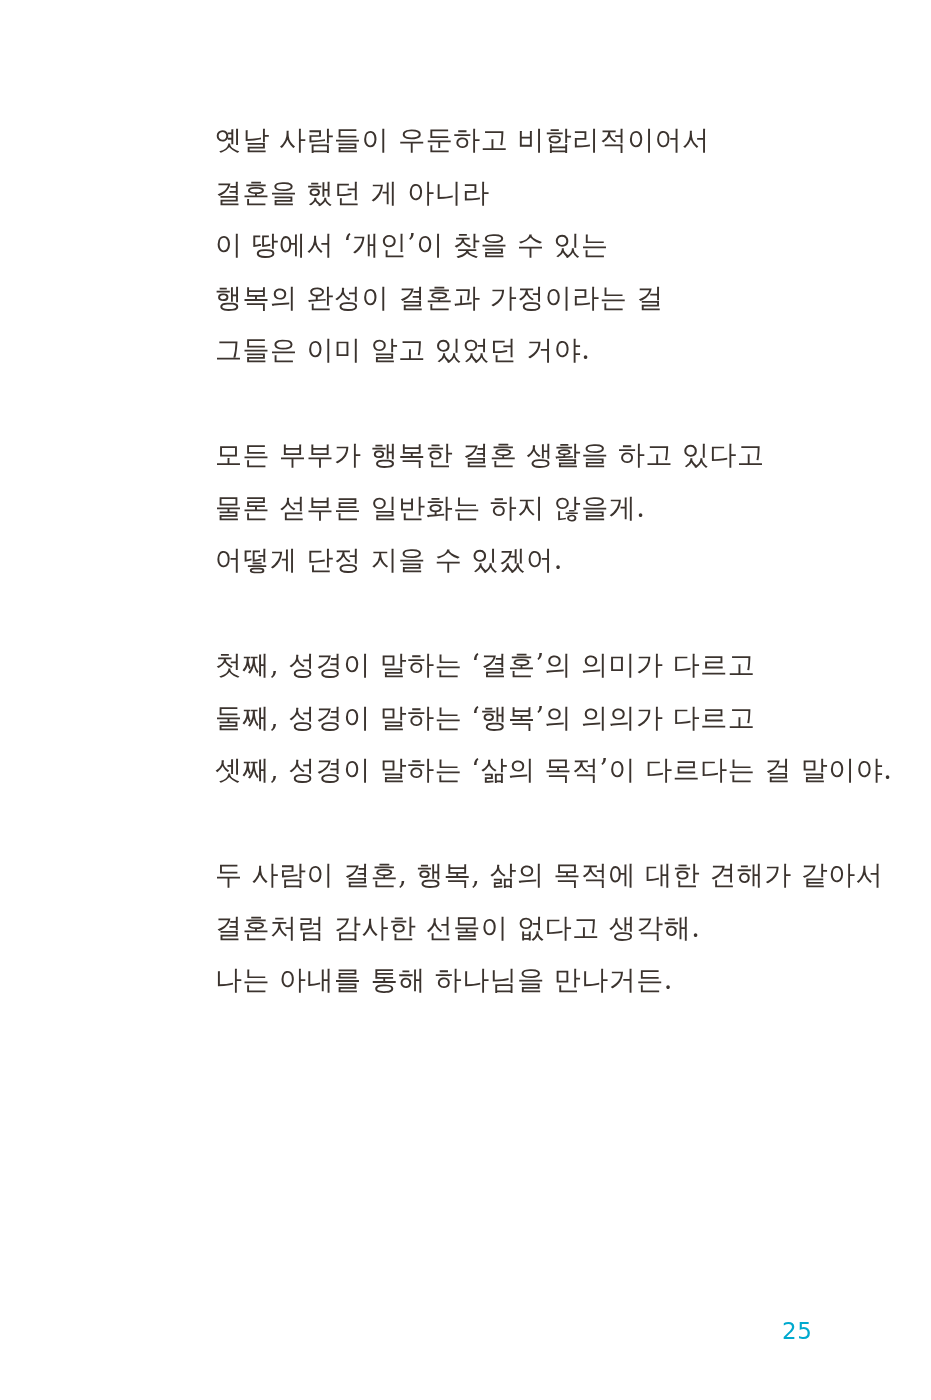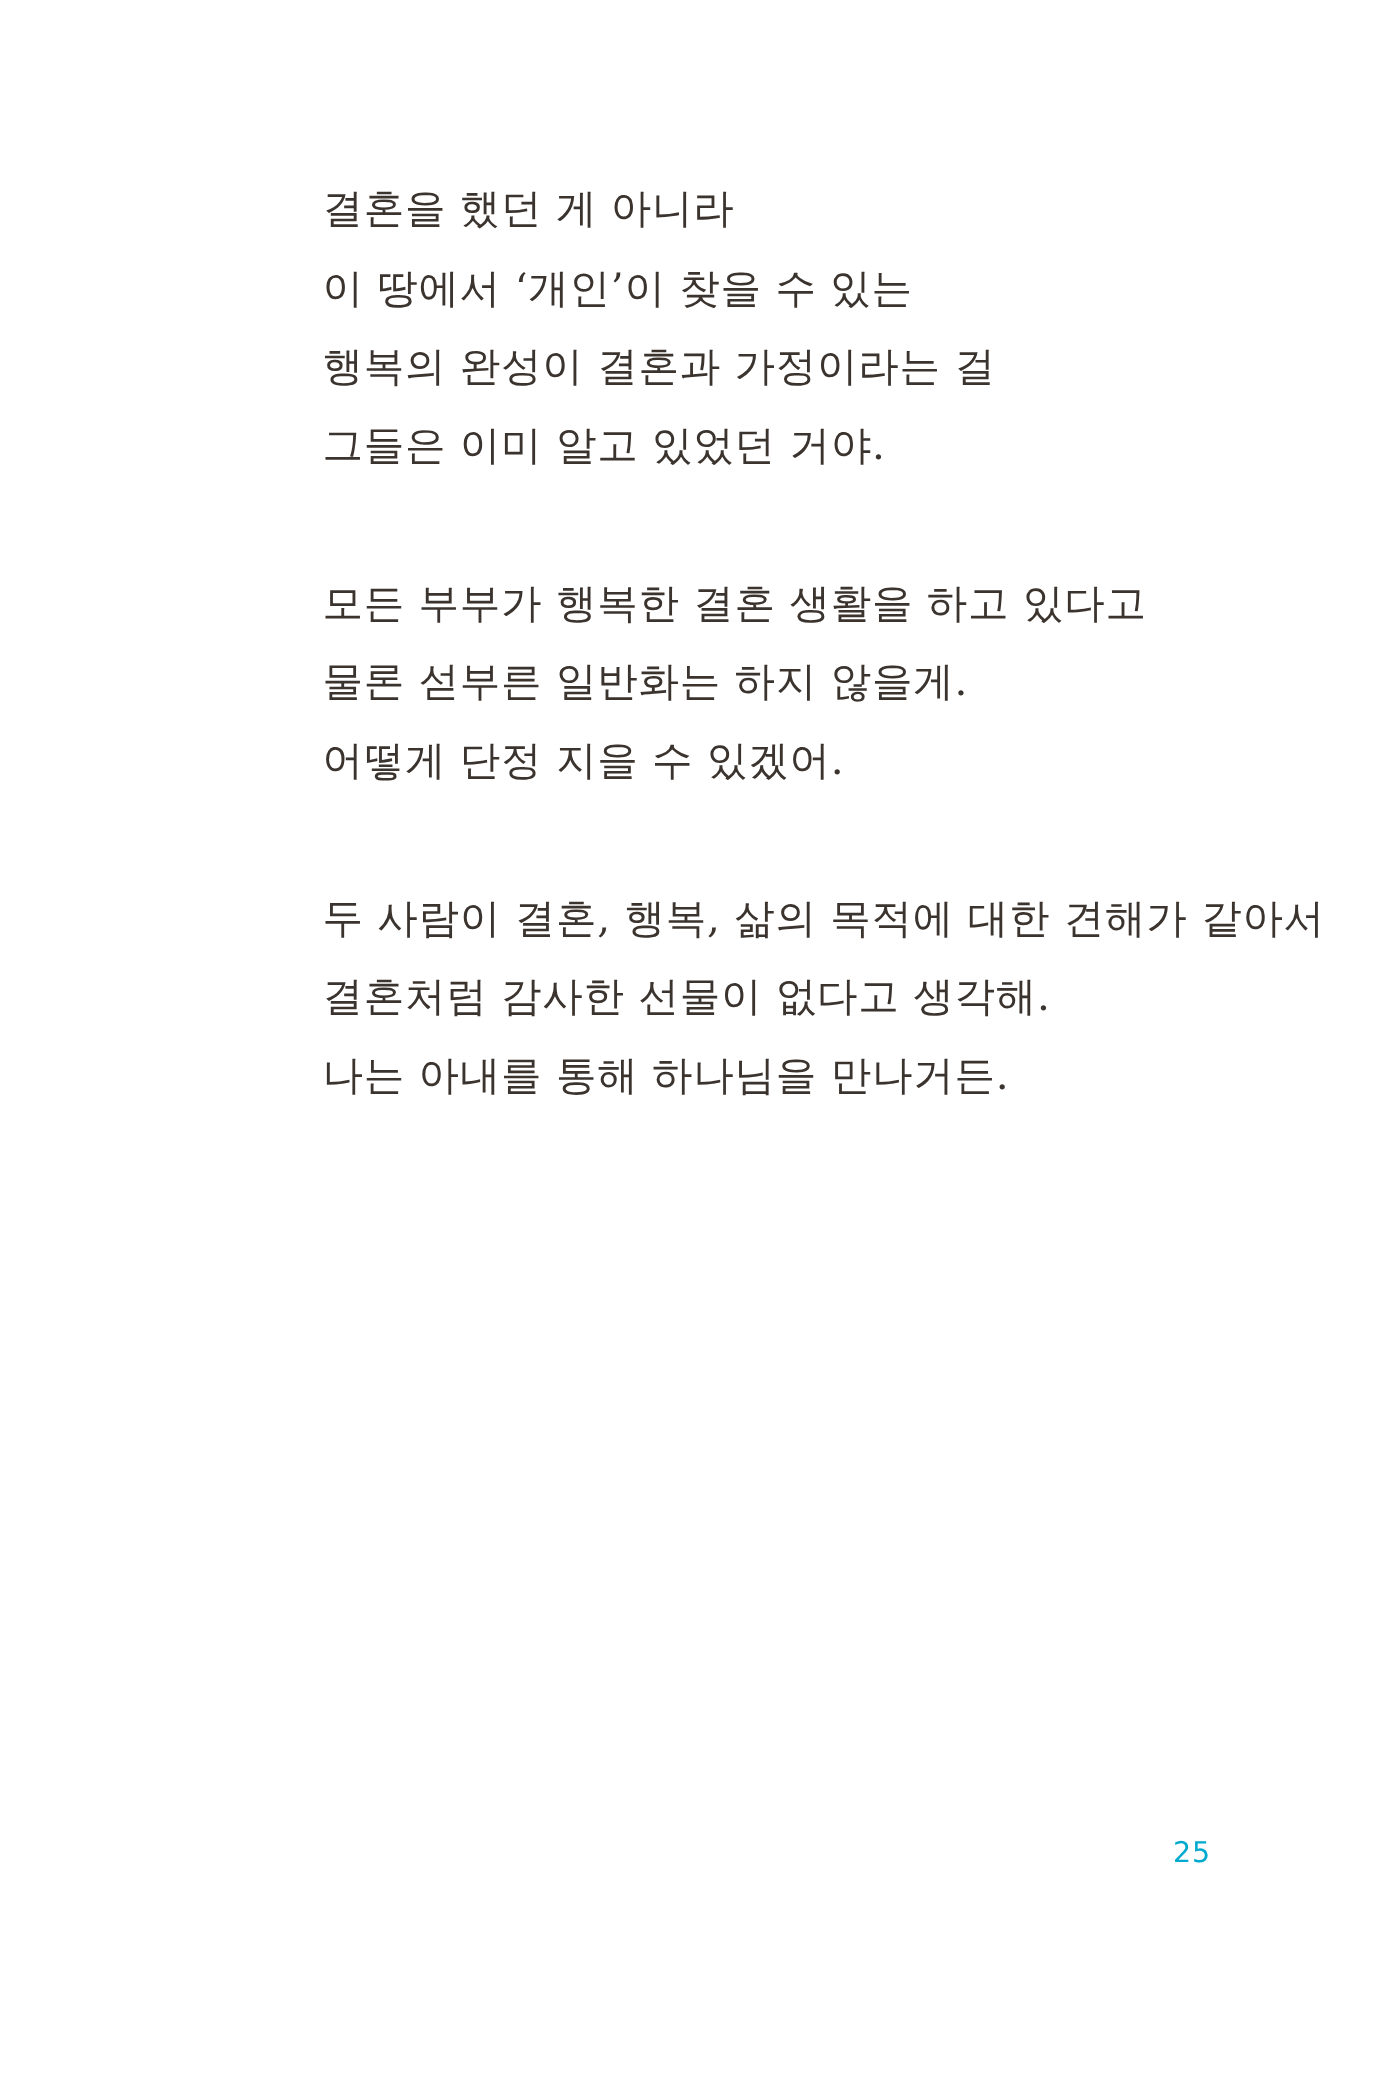--- a/index.html
+++ b/index.html
@@ -45,49 +45,55 @@
     font-size: 27px;
     line-height: 52.5px;
     color: var(--text-color);
     letter-spacing: 0.5px;
     white-space: nowrap;
     font-weight: 400;
   }
   .page-number {
     position: absolute;
     left: 782px;
-    top: 1224px;
+    top: 1320px;
     font-family: "DejaVu Sans", "Liberation Sans", sans-serif;
-    font-size: 19px;
+    font-size: 23px;
     line-height: 22px;
     color: var(--accent-color);
     letter-spacing: 0.5px;
     text-align: right;
   }
 </style>
 </head>
 <body>
 
 <div class="page">
 
   <div class="text-block">
 
     <div class="stanza">
+      <p class="line">옛날 사람들이 우둔하고 비합리적이어서</p>
       <p class="line">결혼을 했던 게 아니라</p>
       <p class="line">이 땅에서 ‘개인’이 찾을 수 있는</p>
       <p class="line">행복의 완성이 결혼과 가정이라는 걸</p>
       <p class="line">그들은 이미 알고 있었던 거야.</p>
     </div>
 
     <div class="stanza">
       <p class="line">모든 부부가 행복한 결혼 생활을 하고 있다고</p>
       <p class="line">물론 섣부른 일반화는 하지 않을게.</p>
       <p class="line">어떻게 단정 지을 수 있겠어.</p>
     </div>
 
+    <div class="stanza">
+      <p class="line">첫째, 성경이 말하는 ‘결혼’의 의미가 다르고</p>
+      <p class="line">둘째, 성경이 말하는 ‘행복’의 의의가 다르고</p>
+      <p class="line">셋째, 성경이 말하는 ‘삶의 목적’이 다르다는 걸 말이야.</p>
+    </div>
 
     <div class="stanza">
       <p class="line">두 사람이 결혼, 행복, 삶의 목적에 대한 견해가 같아서</p>
       <p class="line">결혼처럼 감사한 선물이 없다고 생각해.</p>
       <p class="line">나는 아내를 통해 하나님을 만나거든.</p>
     </div>
 
   </div>
 
   <div class="page-number">25</div>

